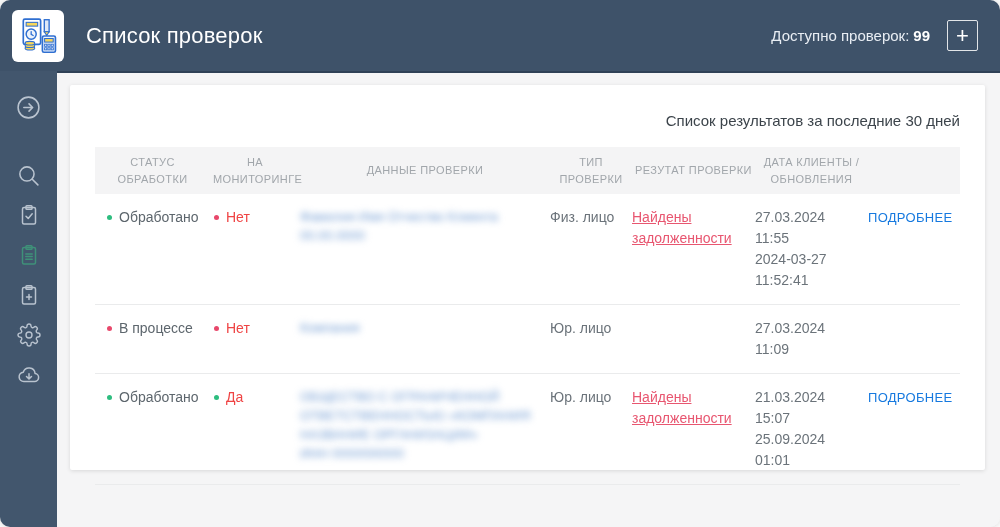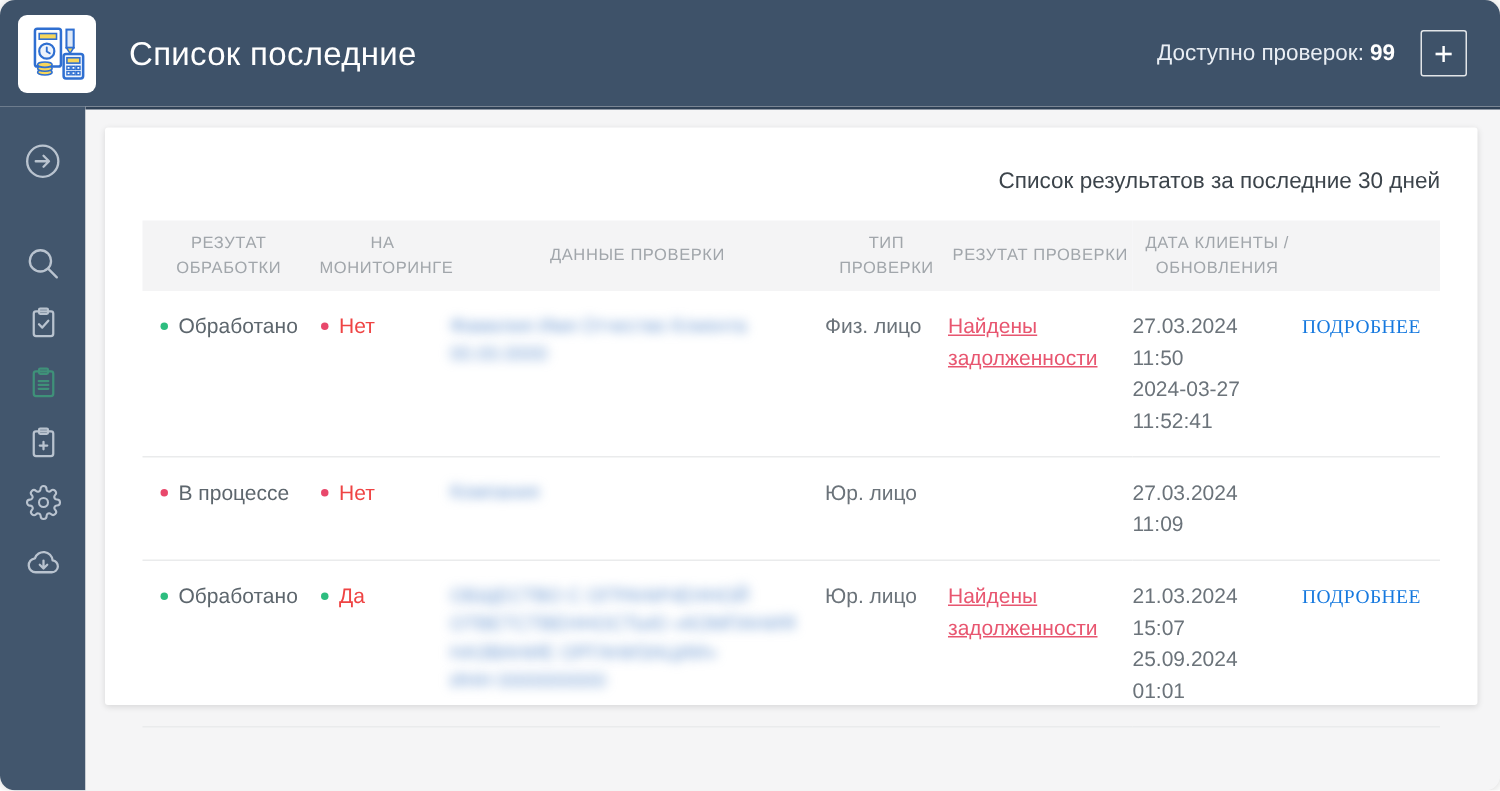--- a/index.html
+++ b/index.html
@@ -103,21 +103,21 @@
     margin-right:7px; vertical-align:2px;
   }
   .dot--green { background:#2dbd7f; }
   .dot--red   { background:#e8486b; }
   td.c-data { color:#6f9ad2; }
   .blur-line { filter:blur(3.5px); font-size:13px; line-height:19px; white-space:nowrap; overflow:hidden; }
   td.c-type, td.c-date { color:#6b737a; }
   td.c-result { color:#e85670;text-decoration:underline; }
   td.c-details a {
     color:#1679df; font-size:13px; letter-spacing:.3px;
-    text-decoration:none; white-space:nowrap;font-family:Liberation Serif, serif;
+    text-decoration:none; white-space:nowrap;
   }
 </style>
 </head>
 <body>
 
 <div class="window">
 
   <div class="header">
     <div class="logo">
       <svg width="42" height="42" viewBox="0 0 40 40">
@@ -133,21 +133,21 @@
         <rect x="24.2" y="20" width="12.4" height="15.5" rx="1.5" fill="#eef4fc" stroke="#2f6fd1" stroke-width="1.6"></rect>
         <rect x="26.3" y="22.4" width="8.2" height="3.4" fill="#f7d65a" stroke="#2f6fd1" stroke-width="1"></rect>
         <rect x="26.3" y="27.8" width="2.1" height="2" fill="#ffffff" stroke="#2f6fd1" stroke-width=".9"></rect>
         <rect x="29.4" y="27.8" width="2.1" height="2" fill="#ffffff" stroke="#2f6fd1" stroke-width=".9"></rect>
         <rect x="32.5" y="27.8" width="2.1" height="2" fill="#ffffff" stroke="#2f6fd1" stroke-width=".9"></rect>
         <rect x="26.3" y="31.2" width="2.1" height="2" fill="#ffffff" stroke="#2f6fd1" stroke-width=".9"></rect>
         <rect x="29.4" y="31.2" width="2.1" height="2" fill="#ffffff" stroke="#2f6fd1" stroke-width=".9"></rect>
         <rect x="32.5" y="31.2" width="2.1" height="2" fill="#ffffff" stroke="#2f6fd1" stroke-width=".9"></rect>
       </svg>
     </div>
-    <div class="app-title">Список последние</div>
+    <div class="app-title">Список проверок</div>
     <div class="header-spacer"></div>
     <div class="available">
       <span>Доступно проверок:</span><b>99</b>
     </div>
     <button class="plus-btn">+</button>
   </div>
 
   <div class="body-row">
 
     <div class="sidebar">
@@ -209,21 +209,21 @@
               <col style="width:115px">
                 <col style="width:90px">
                 <col style="width:250px">
               <col style="width:82px">
                 <col style="width:123px">
                 <col style="width:113px">
                 <col style="width:92px">
             </colgroup>
             <thead>
               <tr>
-                <th>РЕЗУТАТ ОБРАБОТКИ</th>
+                <th>СТАТУС ОБРАБОТКИ</th>
                 <th>НА МОНИТОРИНГЕ</th>
                 <th>ДАННЫЕ ПРОВЕРКИ</th>
                 <th>ТИП ПРОВЕРКИ</th>
                 <th>РЕЗУТАТ ПРОВЕРКИ</th>
                 <th>ДАТА КЛИЕНТЫ / ОБНОВЛЕНИЯ</th>
                 <th></th>
               </tr>
             </thead>
             <tbody>
                 <tr>
@@ -233,21 +233,21 @@
     <td class="c-mon">
       <span class="dot mon-dot dot--red"></span><span class="mon-text">Нет</span>
     </td>
     <td class="c-data data-cell">
                     <div class="blur-line">Фамилия Имя Отчество Клиента</div>
                     <div class="blur-line">00.00.0000</div>
                   </td>
     <td class="c-type type-cell">Физ. лицо</td>
     <td class="c-result result-cell">Найдены задолженности</td>
     <td class="c-date date-cell">
-                    <div>27.03.2024 11:50</div>
+                    <div>27.03.2024 11:55</div>
                     <div>2024-03-27</div>
                     <div>11:52:41</div>
                   </td>
     <td class="c-details details-cell"><a href="#">ПОДРОБНЕЕ</a></td>
   </tr>
                 <tr>
     <td class="c-status">
       <span class="dot status-dot dot--red"></span><span class="status-text">В процессе</span>
     </td>
     <td class="c-mon">

